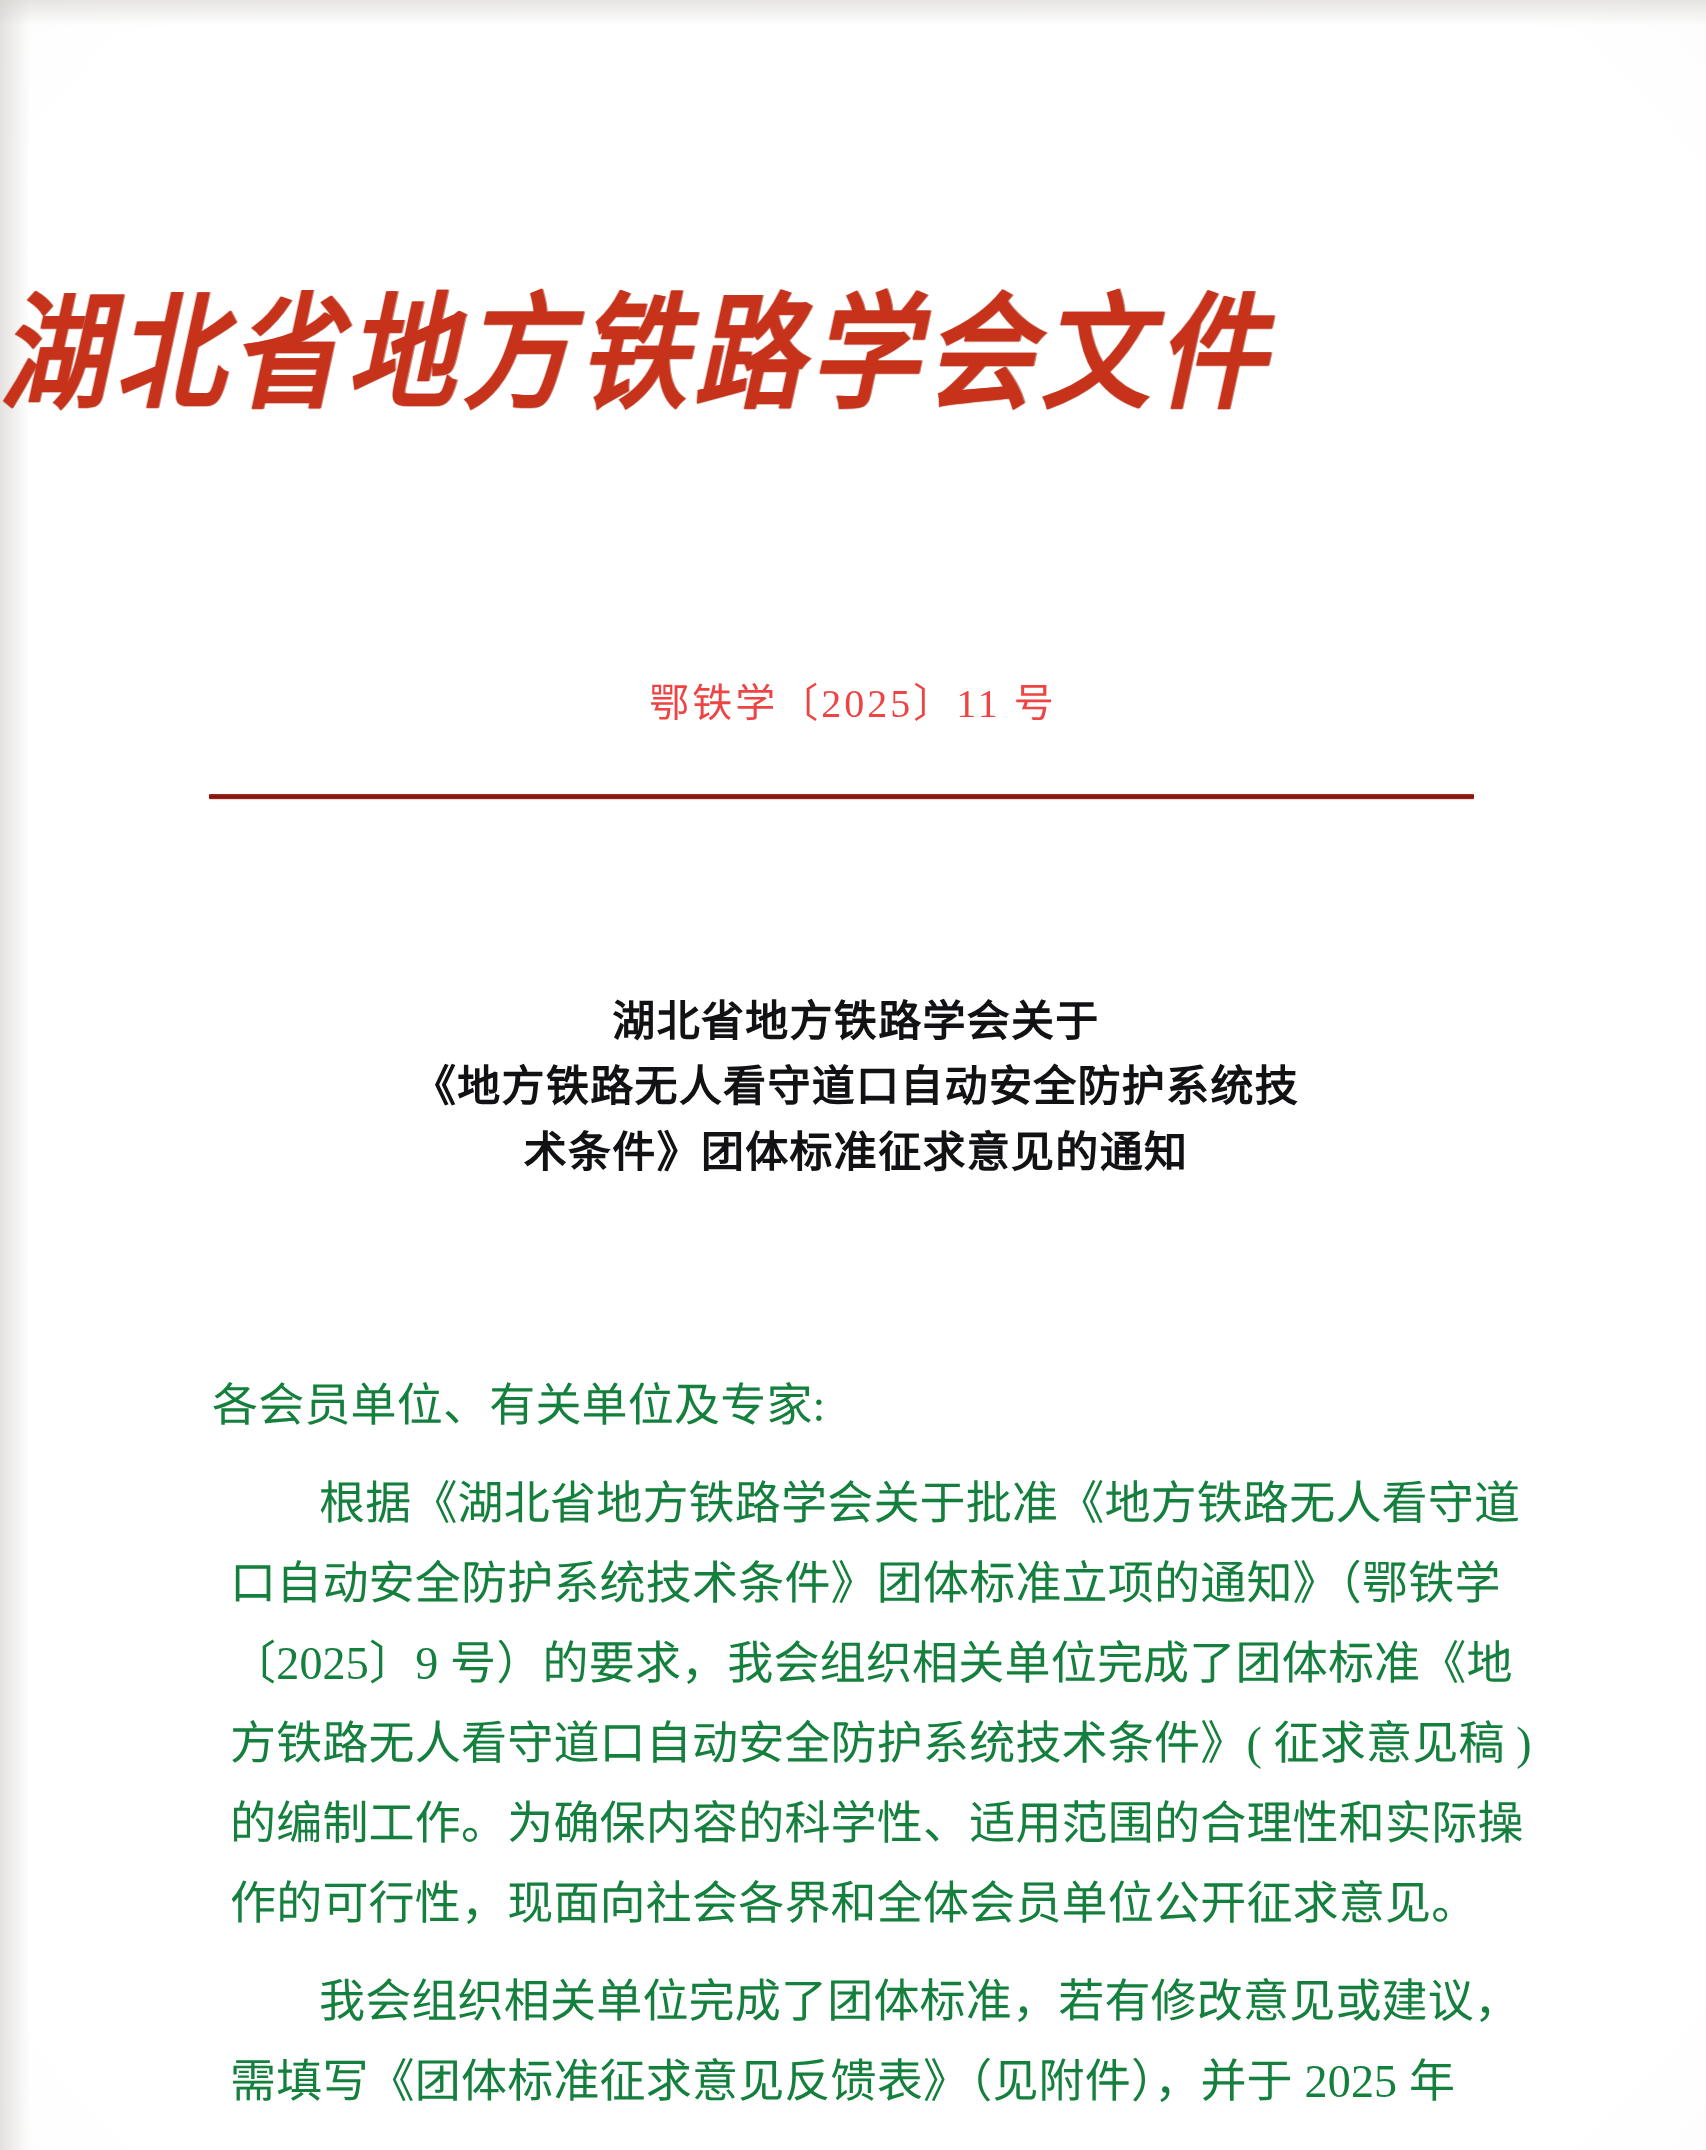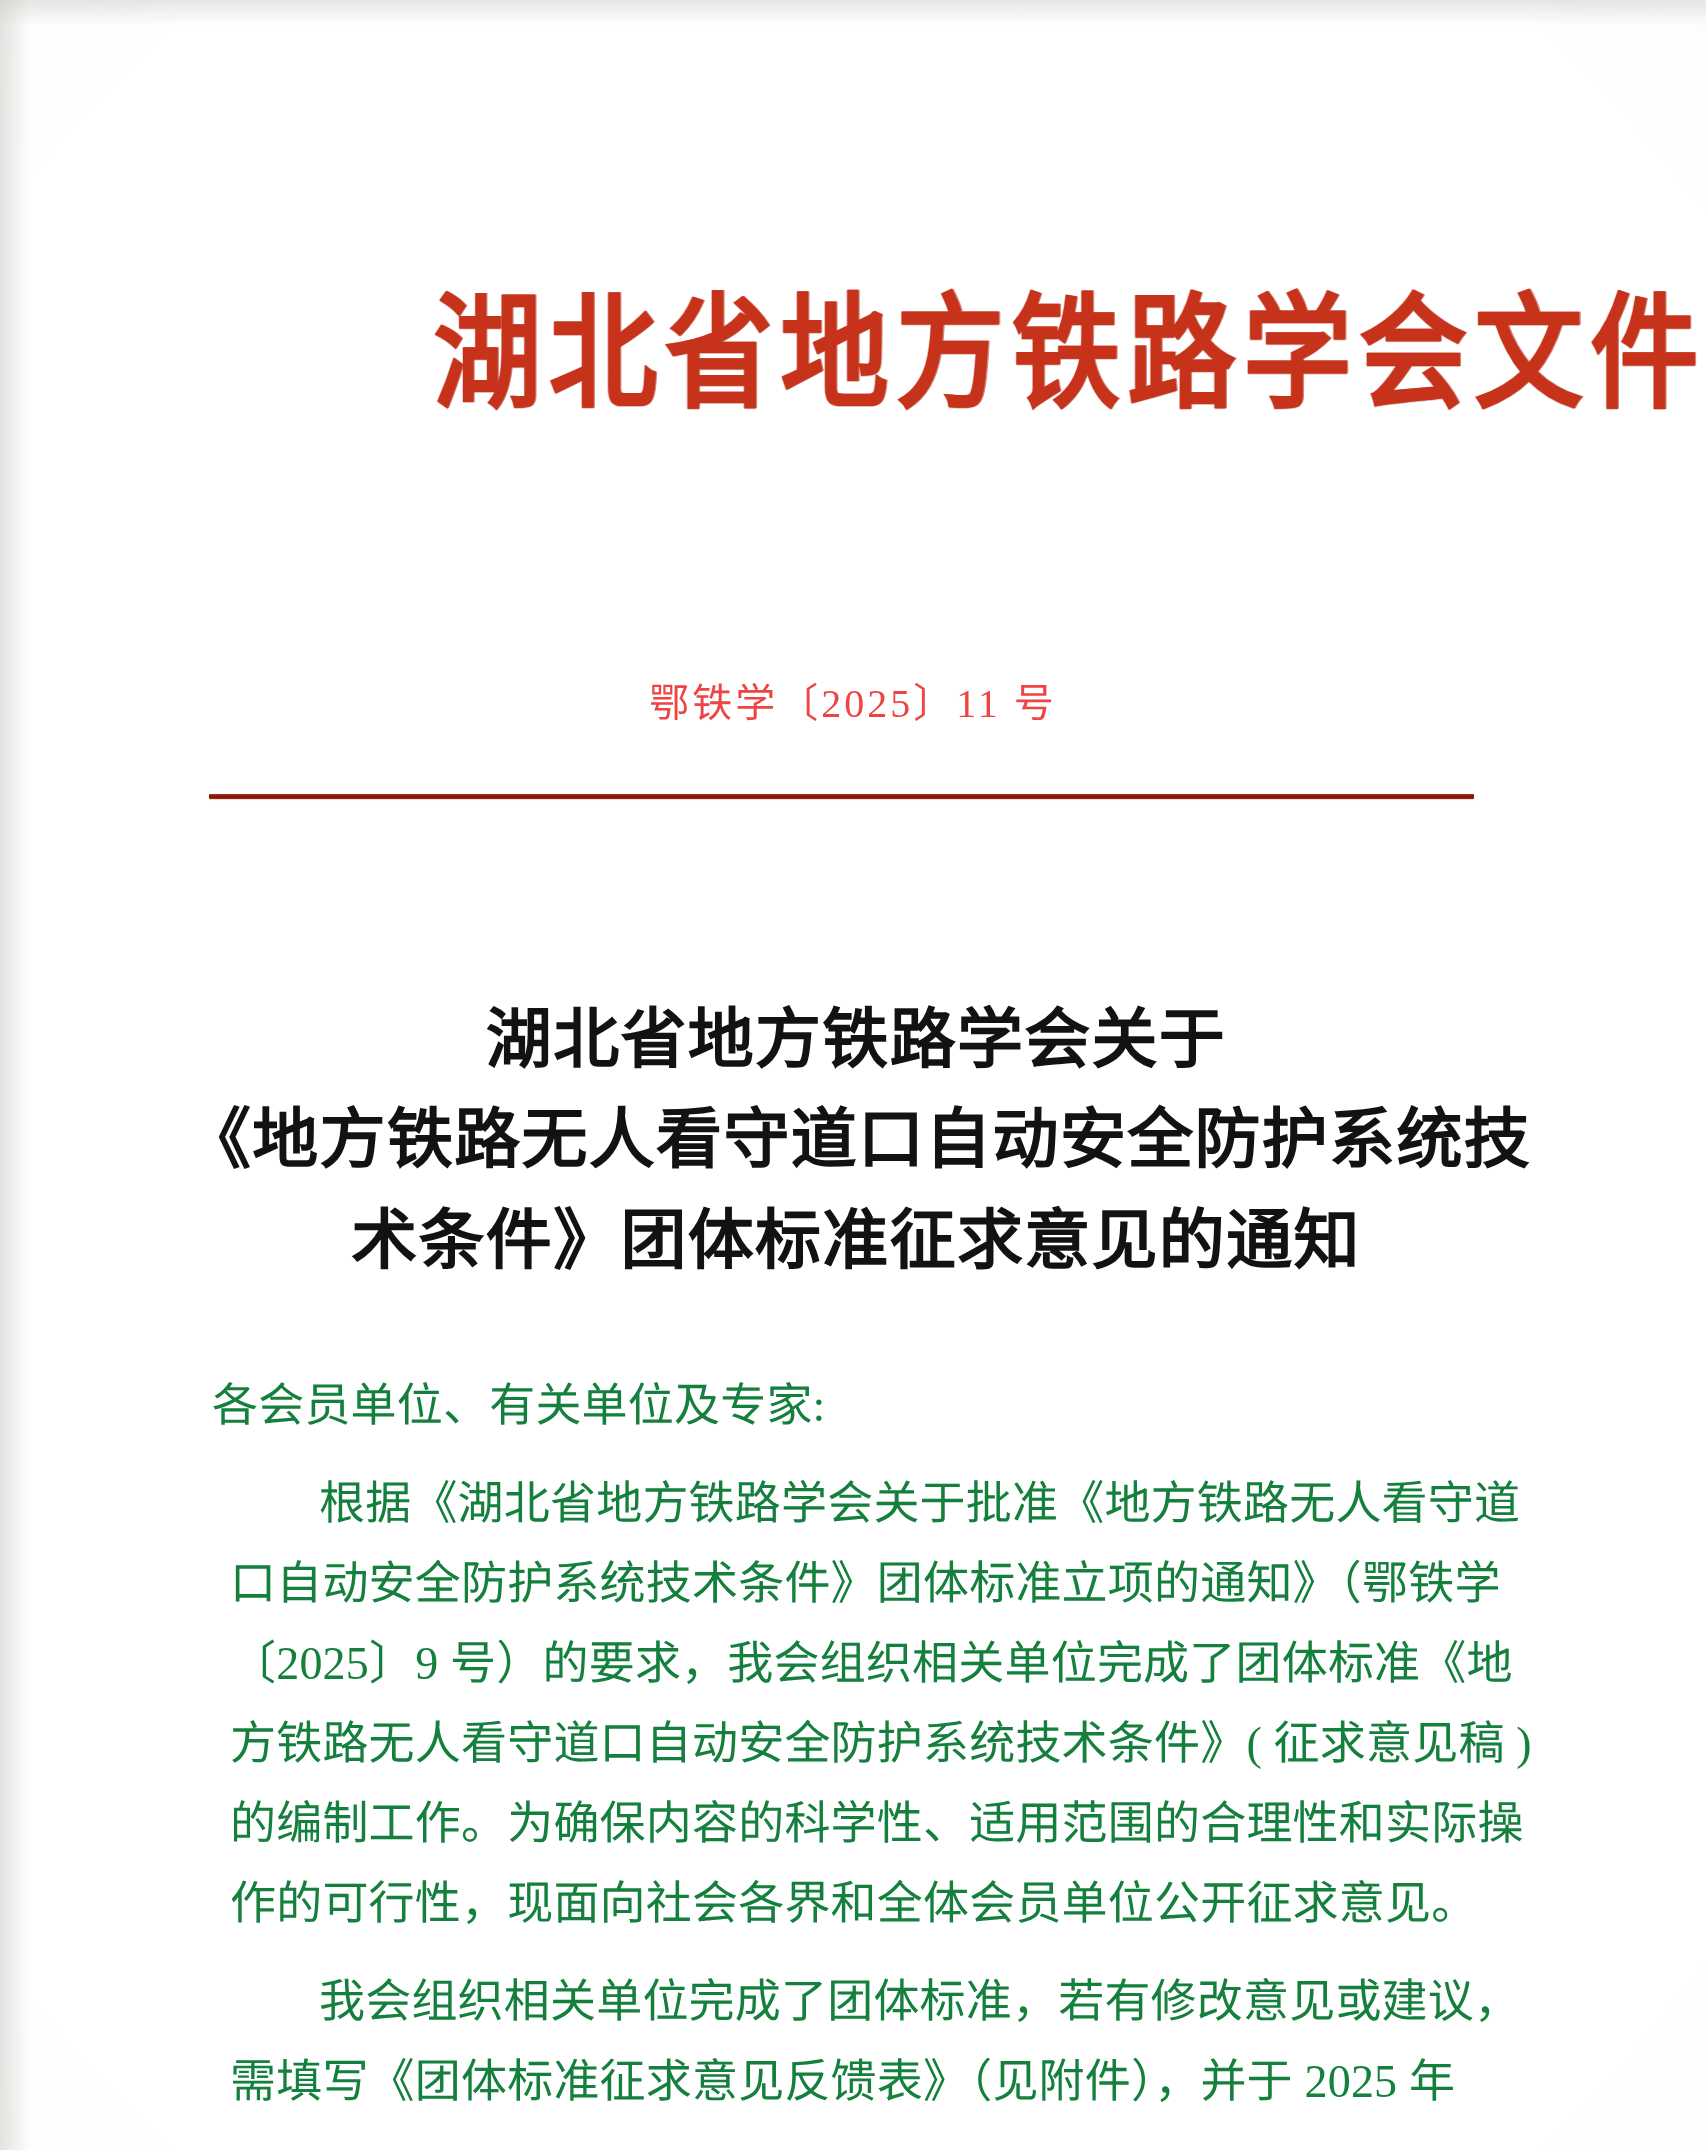--- a/index.html
+++ b/index.html
@@ -53,21 +53,22 @@
     position: relative;
     z-index: 2;
   }
 
   
   .masthead {
     position: absolute;
     top: 297px;
     left: 0;
     right: 0;
-    text-align: right;
+    text-align: left;
+    font-style: italic;
   }
   .masthead-title {
     display: inline-block;
     font-family: "DejaVu Serif", "Liberation Serif", serif;
     font-weight: 700;
     font-size: 108px;
     line-height: 1.05;
     letter-spacing: 7.7px;
     color: #c7331a;
     text-shadow:
@@ -108,21 +109,21 @@
 
   
   .doc-title {
     position: absolute;
     top: 989px;
     left: 185px;
     width: 1342px;
     text-align: center;
     font-family: "DejaVu Serif", "Liberation Serif", serif;
     font-weight: 700;
-    font-size: 66px;
+    font-size: 43px;
     line-height: 1.52;
     letter-spacing: 1.3px;
     color: #121215;
   }
   .doc-title-line {
     display: block;
     white-space: nowrap;
   }
 
   

